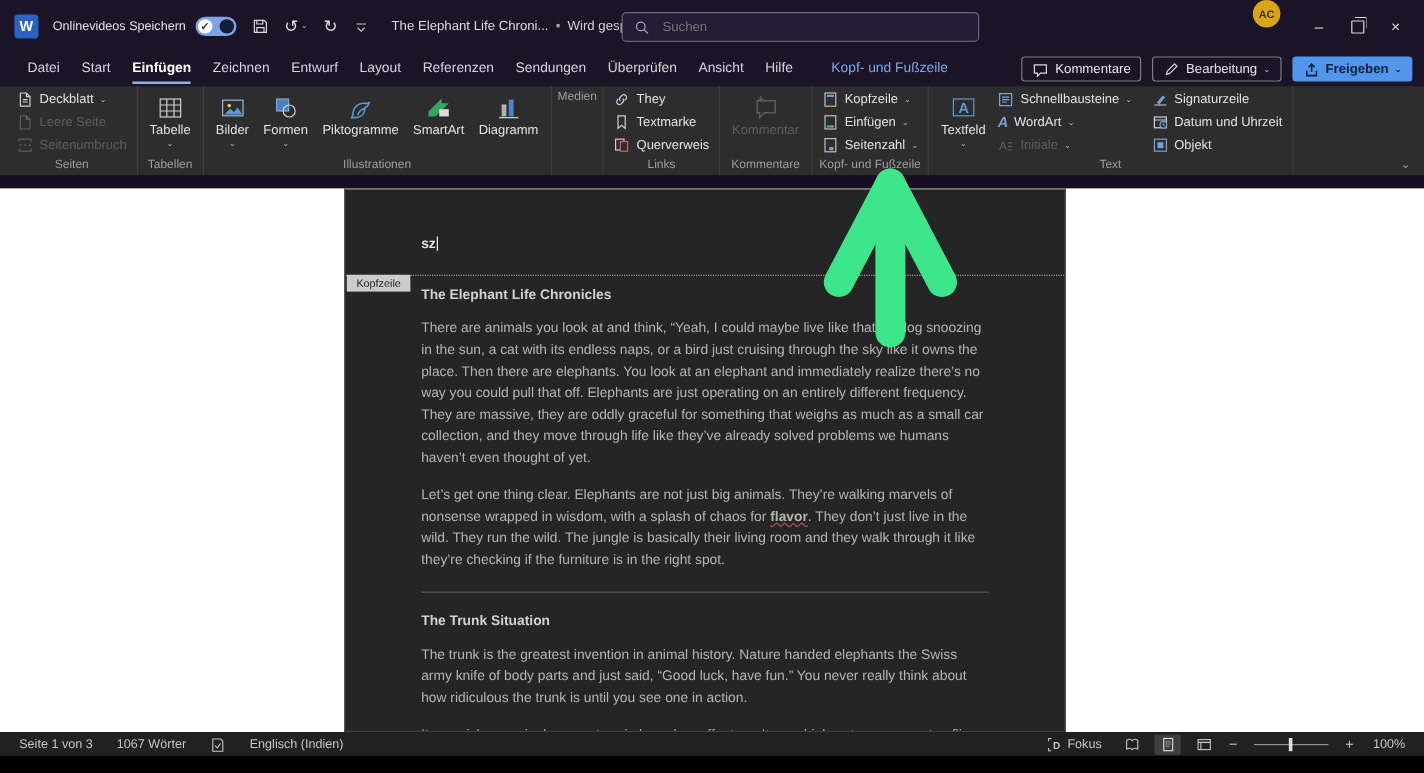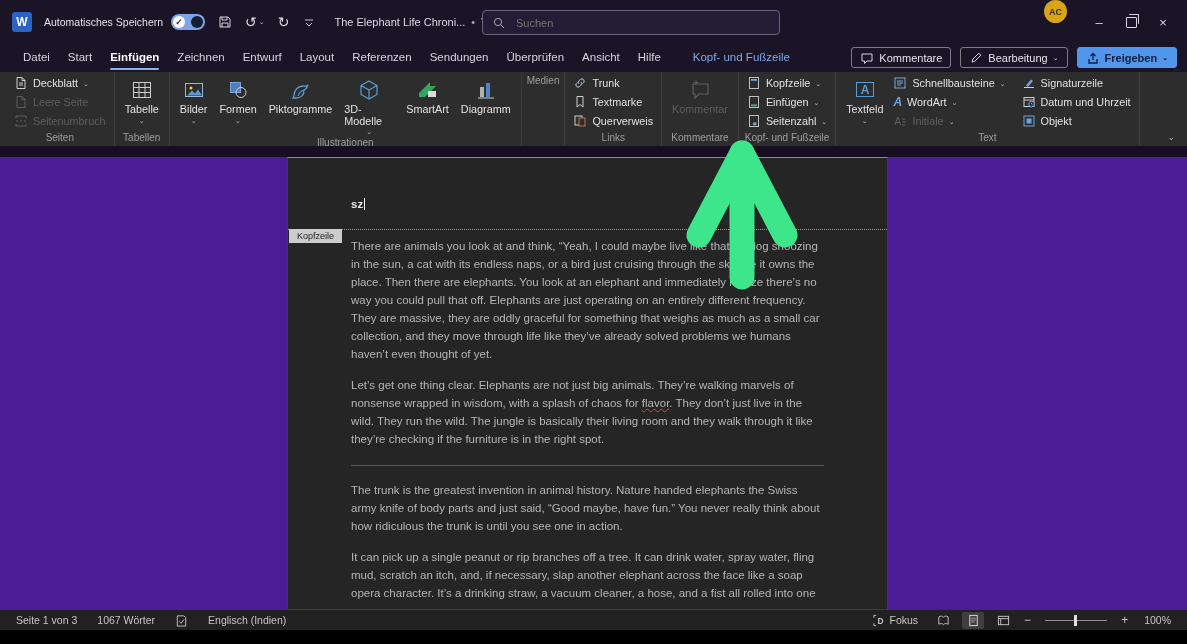--- a/index.html
+++ b/index.html
@@ -13,21 +13,21 @@
   .autosave-label{margin-left:12px;font-size:10.5px;color:#e3e1e8;}
   .toggle{margin-left:8px;width:34px;height:16px;border-radius:9px;background:#7fa3e6;position:relative;display:inline-block;}
   .tg-check{position:absolute;left:2px;top:2px;width:12px;height:12px;border-radius:50%;background:#fff;color:#1c2a4d;
             font-size:9px;line-height:12px;text-align:center;font-weight:bold;}
   .tg-knob{position:absolute;right:2px;top:2px;width:12px;height:12px;border-radius:50%;background:#141d36;}
   .qa-btn{margin-left:13px;font-size:14px;color:#dcdce2;line-height:14px;display:flex;align-items:center;gap:2px;}
   .qa-chev{font-size:7px;color:#b8b8c2;}
   .doc-title-wrap{margin-left:18px;display:flex;align-items:center;gap:6px;font-size:11px;color:#dddbe4;white-space:nowrap;}
   .doc-sep{color:#a7a4b2;}
   .save-status{color:#d3d1da;}
-  .searchbox{position:absolute;left:482px;top:10px;width:278px;height:23px;background:#241b34;border:1px solid#6b6379;
+  .searchbox{position:absolute;left:518px;top:10px;width:278px;height:23px;background:#241b34;border:1px solid#6b6379;
              border-radius:4px;display:flex;align-items:center;padding:0 9px;gap:8px;}
   .searchbox input{flex:1;background:transparent;border:0;outline:0;color:#b7b3c2;font-size:11px;font-family:"Liberation Sans",sans-serif;}
   .tb-right{position:absolute;right:8px;top:0;height:44px;display:flex;}
   .avatar{width:23px;height:23px;border-radius:50%;background:#d9a517;color:#3c2f05;font-size:9px;font-weight:bold;
           display:flex;align-items:center;justify-content:center;margin-right:16px;}
   .winbtn{width:32px;height:44px;display:flex;align-items:center;justify-content:center;color:#d8d6de;font-size:13px;}
   .restore-glyph{position:relative;width:9px;height:9px;border:1px solid #d8d6de;border-radius:1px;}
   .restore-glyph::before{content:'';position:absolute;left:2px;top:-4px;width:9px;height:9px;border:1px solid #d8d6de;border-left:0;border-bottom:0;border-radius:1px;}
 
   
@@ -58,33 +58,33 @@
   .blabel.wrap{white-space:normal;width:50px;}
   .chevsm{font-size:7px;color:#b8b8b8;line-height:9px;}
   .i14{width:14px;height:14px;}
   .i24{width:24px;height:24px;}
   .wa{font-size:12px;font-weight:bold;font-style:italic;color:#6fa3dc;}
   .ribbon-collapse{position:absolute;right:12px;bottom:4px;font-size:9px;color:#b0b0b0;}
 
   .ribbon-strip{position:absolute;top:146px;left:0;right:0;height:11px;background:#170f21;}
 
   
-  .canvas{position:absolute;top:157px;left:0;right:0;bottom:34px;background:#4c1d95;}
+  .canvas{position:absolute;top:157px;left:0;right:0;bottom:34px;background:#ffffff;}
   .page{position:absolute;left:287px;top:0;bottom:0;width:601px;background:#252525;
         border:1px solid #3d3d3d;border-top:1px solid #8a8a8a;box-sizing:border-box;overflow:hidden;}
   .page-header{height:71px;box-sizing:border-box;padding:36px 63px 0;position:relative;}
   .hdr-text{font-size:11.5px;font-weight:bold;color:#e6e6e6;}
   .caret{display:inline-block;width:1px;height:12px;background:#f0f0f0;vertical-align:-2px;margin-left:1px;}
   .hdr-rule{border-top:1px dotted #9a9a9a;}
   .kopfzeile-tag{position:absolute;left:1px;top:71px;background:#cccccc;color:#1f1f1f;font-size:9px;padding:2px 8px;}
   .page-body{padding:7px 63px 0;color:#b5b5b5;font-size:11.5px;line-height:18px;}
   .doc-h1,.doc-h2{font-size:11.5px;font-weight:bold;color:#d2d2d2;margin:0 0 10px;}
   .doc-p{margin:0 0 13px;}
   .doc-hr{border:0;border-top:1px solid #585858;margin:17px 0 15px;}
-  .squiggle{text-decoration:underline;text-decoration-style:wavy;text-decoration-color:#b8544e;text-decoration-thickness:1px;}
+  .squiggle{text-decoration:underline;text-decoration-style:wavy;text-decoration-color:#b8544e;text-decoration-thickness:1px;font-weight:bold;}
 
   
   .annot-arrow{position:absolute;left:676px;top:138px;z-index:20;}
 
   
   .statusbar{position:absolute;left:0;right:0;bottom:14px;height:20px;background:#212121;display:flex;align-items:center;
              color:#c6c6c6;font-size:10.5px;padding:0 10px;gap:8px;}
   .sb-item{display:flex;align-items:center;gap:5px;padding:0 6px;height:20px;white-space:nowrap;}
   .sb-spacer{flex:1;}
   .viewbtn{width:22px;height:17px;display:flex;align-items:center;justify-content:center;border-radius:2px;}
@@ -94,21 +94,21 @@
   .zoom-sign{font-size:12px;color:#c6c6c6;padding:0 2px;}
   .bottom-edge{position:absolute;left:0;right:0;bottom:0;height:14px;background:#000;}
 </style>
 </head>
 <body>
 
 <div class="screen">
 
   <div class="titlebar">
     <div class="word-logo">W</div>
-    <span class="autosave-label">Automatisches Speichern</span>
+    <span class="autosave-label">Onlinevideos Speichern</span>
     <span class="toggle">
       <span class="tg-check">✓</span>
       <span class="tg-knob"></span>
     </span>
     <span class="qa-btn">
       <svg class="i14" viewBox="0 0 14 14">
           <path d="M2 2h8l2 2v8H2z M4 2v3h5V2 M4 12V8h6v4" fill="none" stroke="#d8d6de"></path>
         </svg>
     </span>
     <span class="qa-btn">
@@ -258,29 +258,20 @@
           <span class="ric">
               <svg class="i24" viewBox="0 0 24 24">
                 <path d="M6 18c0-6 4-10 9-10 2 0 3 1 5-1-1 3-2 4-4 5 0 5-3 8-8 8H5z M10 18c1-3 3-5 6-6" fill="none" stroke="#5b9bd5" stroke-width="1.3"></path>
               </svg>
             </span>
           <span class="blabel">Piktogramme</span>
         </div>
         <div class="rbig">
           <span class="ric">
               <svg class="i24" viewBox="0 0 24 24">
-                <path d="M12 3l8 4.5v9L12 21l-8-4.5v-9z M12 12l8-4.5 M12 12L4 7.5 M12 12v9" fill="none" stroke="#5b9bd5" stroke-width="1.2"></path>
-              </svg>
-            </span>
-          <span class="blabel wrap">3D-Modelle</span>
-          <span class="chevsm">⌄</span>
-        </div>
-        <div class="rbig">
-          <span class="ric">
-              <svg class="i24" viewBox="0 0 24 24">
                 <path d="M3 15L14 4v4h6L9 19H3z" fill="#35a45f"></path>
                 <rect x="12" y="13" width="8" height="6" fill="#dcdcdc"></rect>
               </svg>
             </span>
           <span class="blabel">SmartArt</span>
         </div>
         <div class="rbig">
           <span class="ric">
               <svg class="i24" viewBox="0 0 24 24">
                 <path d="M4 20h16" stroke="#cfcfcf"></path>
@@ -298,21 +289,21 @@
       <div class="rgname">Medien</div>
     </div>
 
     <div class="rgroup">
       <div class="rbody">
           <div class="rcol">
         <div class="rsmall">
           <svg class="i14" viewBox="0 0 14 14">
                 <path d="M6 8a2.3 2.3 0 010-3.2l1.5-1.5a2.3 2.3 0 013.2 3.2L9.6 7.6 M8 6a2.3 2.3 0 010 3.2L6.5 10.7a2.3 2.3 0 01-3.2-3.2l1.1-1.1" fill="none" stroke="#b9cfe8"></path>
               </svg>
-          <span>Trunk</span>
+          <span>They</span>
         </div>
         <div class="rsmall">
           <svg class="i14" viewBox="0 0 14 14">
                 <path d="M4 1.5h6V12L7 9.5 4 12z" fill="none" stroke="#cfcfcf"></path>
               </svg>
           <span>Textmarke</span>
         </div>
         <div class="rsmall">
           <svg class="i14" viewBox="0 0 14 14">
                 <rect x="2" y="2" width="7" height="9" fill="none" stroke="#cfcfcf"></rect>
@@ -444,24 +435,26 @@
   <div class="ribbon-strip"></div>
 
   <div class="canvas">
     <div class="page">
       <div class="page-header">
         <span class="hdr-text">sz</span><span class="caret"></span>
       </div>
       <div class="hdr-rule"></div>
       <div class="kopfzeile-tag">Kopfzeile</div>
       <div class="page-body">
+        <div class="doc-h1">The Elephant Life Chronicles</div>
         <p class="doc-p">There are animals you look at and think, “Yeah, I could maybe live like that.” A dog snoozing in the sun, a cat with its endless naps, or a bird just cruising through the sky like it owns the place. Then there are elephants. You look at an elephant and immediately realize there’s no way you could pull that off. Elephants are just operating on an entirely different frequency. They are massive, they are oddly graceful for something that weighs as much as a small car collection, and they move through life like they’ve already solved problems we humans haven’t even thought of yet.</p>
         <p class="doc-p"><span>Let’s get one thing clear. Elephants are not just big animals. They’re walking marvels of nonsense wrapped in wisdom, with a splash of chaos for </span><span class="squiggle">flavor</span><span>. They don’t just live in the wild. They run the wild. The jungle is basically their living room and they walk through it like they’re checking if the furniture is in the right spot.</span></p>
         <hr class="doc-hr">
-        <p class="doc-p">The trunk is the greatest invention in animal history. Nature handed elephants the Swiss army knife of body parts and just said, “Good maybe, have fun.” You never really think about how ridiculous the trunk is until you see one in action.</p>
+        <div class="doc-h2">The Trunk Situation</div>
+        <p class="doc-p">The trunk is the greatest invention in animal history. Nature handed elephants the Swiss army knife of body parts and just said, “Good luck, have fun.” You never really think about how ridiculous the trunk is until you see one in action.</p>
         <p class="doc-p">It can pick up a single peanut or rip branches off a tree. It can drink water, spray water, fling mud, scratch an itch, and, if necessary, slap another elephant across the face like a soap opera character. It’s a drinking straw, a vacuum cleaner, a hose, and a fist all rolled into one</p>
       </div>
     </div>
   </div>
 
   <svg class="annot-arrow" width="132" height="152" viewBox="0 0 132 152">
     <g stroke="#3ee68b" stroke-width="25" stroke-linecap="round" fill="none">
       <line x1="66" y1="16" x2="66" y2="139"></line>
       <line x1="66" y1="15" x2="23" y2="97"></line>
       <line x1="66" y1="15" x2="109" y2="97"></line>

